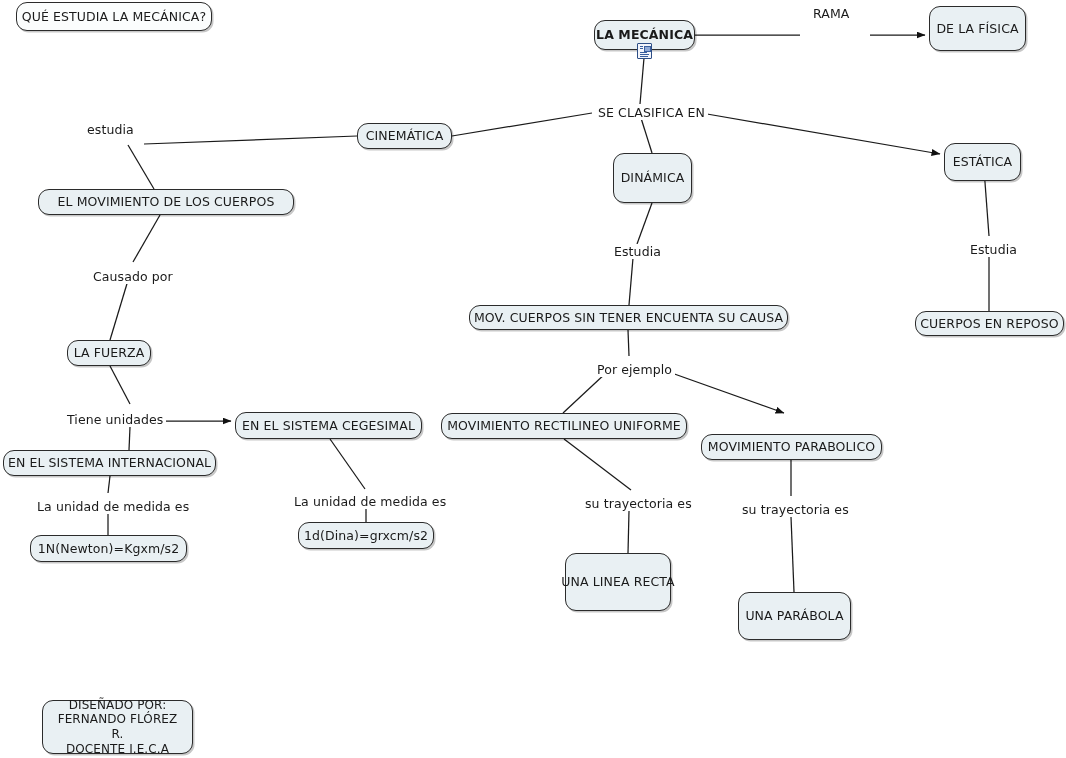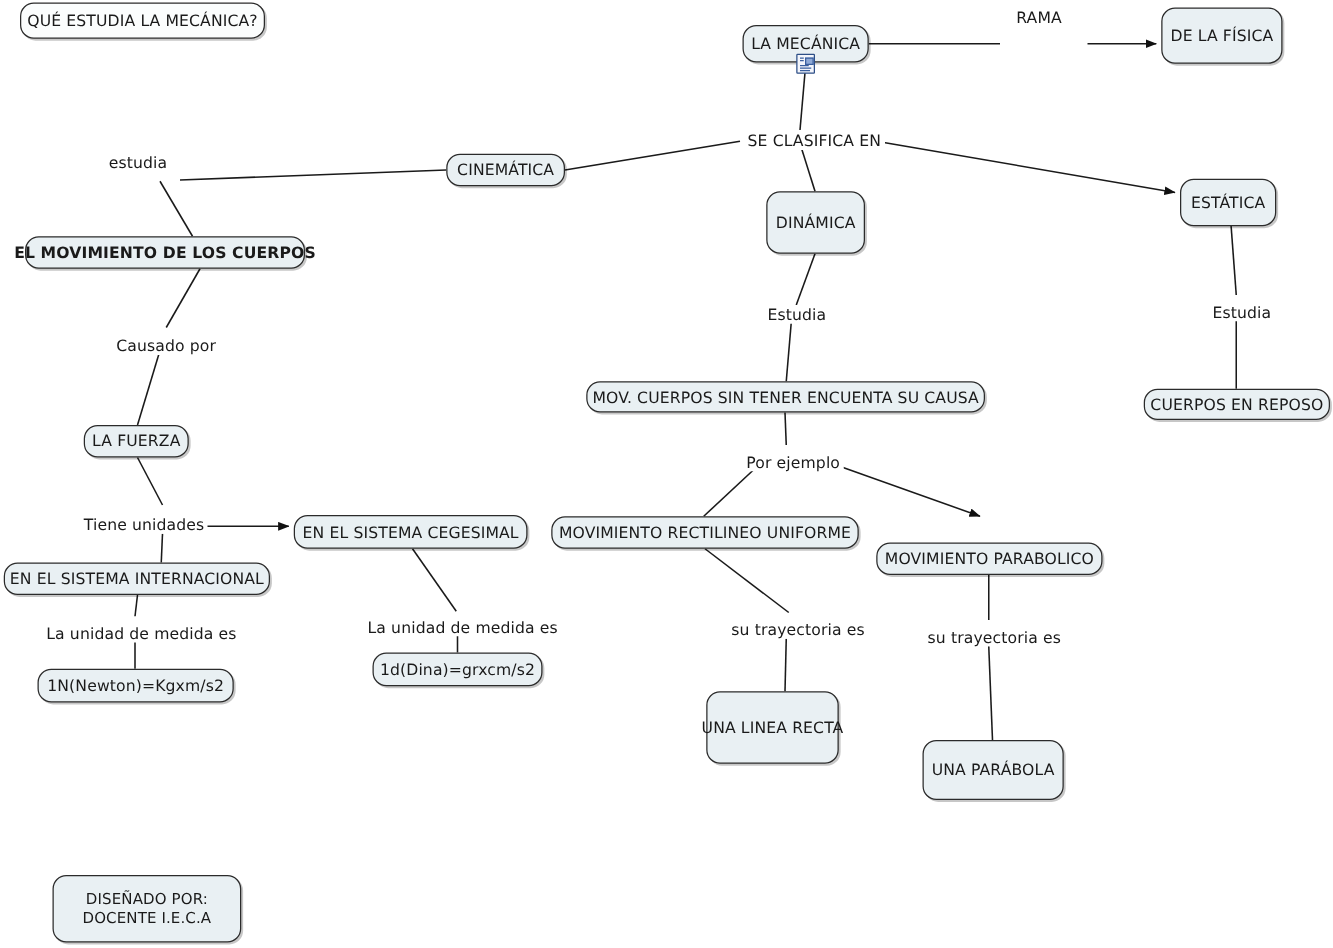--- a/index.html
+++ b/index.html
@@ -123,26 +123,26 @@
         <polyline points="366,508 366,522" fill="none" stroke="#1a1a1a" stroke-width="1.25"></polyline>
         <polyline points="564,439 631,490" fill="none" stroke="#1a1a1a" stroke-width="1.25"></polyline>
         <polyline points="629,511 628,553" fill="none" stroke="#1a1a1a" stroke-width="1.25"></polyline>
         <polyline points="791,439 791,496" fill="none" stroke="#1a1a1a" stroke-width="1.25"></polyline>
         <polyline points="791,517 794,592" fill="none" stroke="#1a1a1a" stroke-width="1.25"></polyline>
       </g>
   </svg>
 
   <div id="node-layer">
       <div class="node plain" style="left: 16px; top: 2px; width: 196px; height: 29px;">QUÉ ESTUDIA LA MECÁNICA?</div>
-      <div class="node" style="left: 594px; top: 20px; width: 101px; height: 30px;">LA MECÁNICA</div>
+      <div class="node" style="left: 594px; top: 20px; width: 101px; height: 30px; font-weight: bold;">LA MECÁNICA</div>
       <div class="node" style="left: 929px; top: 6px; width: 97px; height: 45px;">DE LA FÍSICA</div>
       <div class="node" style="left: 357px; top: 123px; width: 95px; height: 26px;">CINEMÁTICA</div>
       <div class="node" style="left: 613px; top: 153px; width: 79px; height: 50px;">DINÁMICA</div>
       <div class="node" style="left: 944px; top: 143px; width: 77px; height: 38px;">ESTÁTICA</div>
-      <div class="node" style="left: 20px; top: 189px; width: 224px; height: 26px; font-weight: bold;">EL MOVIMIENTO DE LOS CUERPOS</div>
+      <div class="node" style="left: 38px; top: 189px; width: 256px; height: 26px;">EL MOVIMIENTO DE LOS CUERPOS</div>
       <div class="node" style="left: 915px; top: 311px; width: 149px; height: 25px;">CUERPOS EN REPOSO</div>
       <div class="node" style="left: 469px; top: 305px; width: 319px; height: 25px;">MOV. CUERPOS SIN TENER ENCUENTA SU CAUSA</div>
       <div class="node" style="left: 67px; top: 340px; width: 84px; height: 26px;">LA FUERZA</div>
       <div class="node" style="left: 235px; top: 412px; width: 187px; height: 27px;">EN EL SISTEMA CEGESIMAL</div>
       <div class="node" style="left: 441px; top: 413px; width: 246px; height: 26px;">MOVIMIENTO RECTILINEO UNIFORME</div>
       <div class="node" style="left: 701px; top: 413px; width: 181px; height: 26px; margin-top: 21px;">MOVIMIENTO PARABOLICO</div>
       <div class="node" style="left: 3px; top: 450px; width: 213px; height: 26px;">EN EL SISTEMA INTERNACIONAL</div>
       <div class="node" style="left: 298px; top: 522px; width: 136px; height: 27px;">1d(Dina)=grxcm/s2</div>
       <div class="node" style="left: 30px; top: 535px; width: 157px; height: 27px;">1N(Newton)=Kgxm/s2</div>
       <div class="node" style="left: 565px; top: 553px; width: 106px; height: 58px;">UNA LINEA RECTA</div>
@@ -167,16 +167,17 @@
     <i class="lt"></i>
       <i class="lt2"></i>
       <i class="box"></i>
     <i class="l1"></i>
       <i class="l2"></i>
       <i class="l3"></i>
   </div>
 
   <div class="node multiline" id="credit-node" style="left: 42px; top: 700px; width: 151px; height: 54px;">
     <span>DISEÑADO POR:</span>
+    <span>FERNANDO FLÓREZ R.</span>
     <span>DOCENTE I.E.C.A</span>
   </div>
 
 </div>
 
 </body></html>

